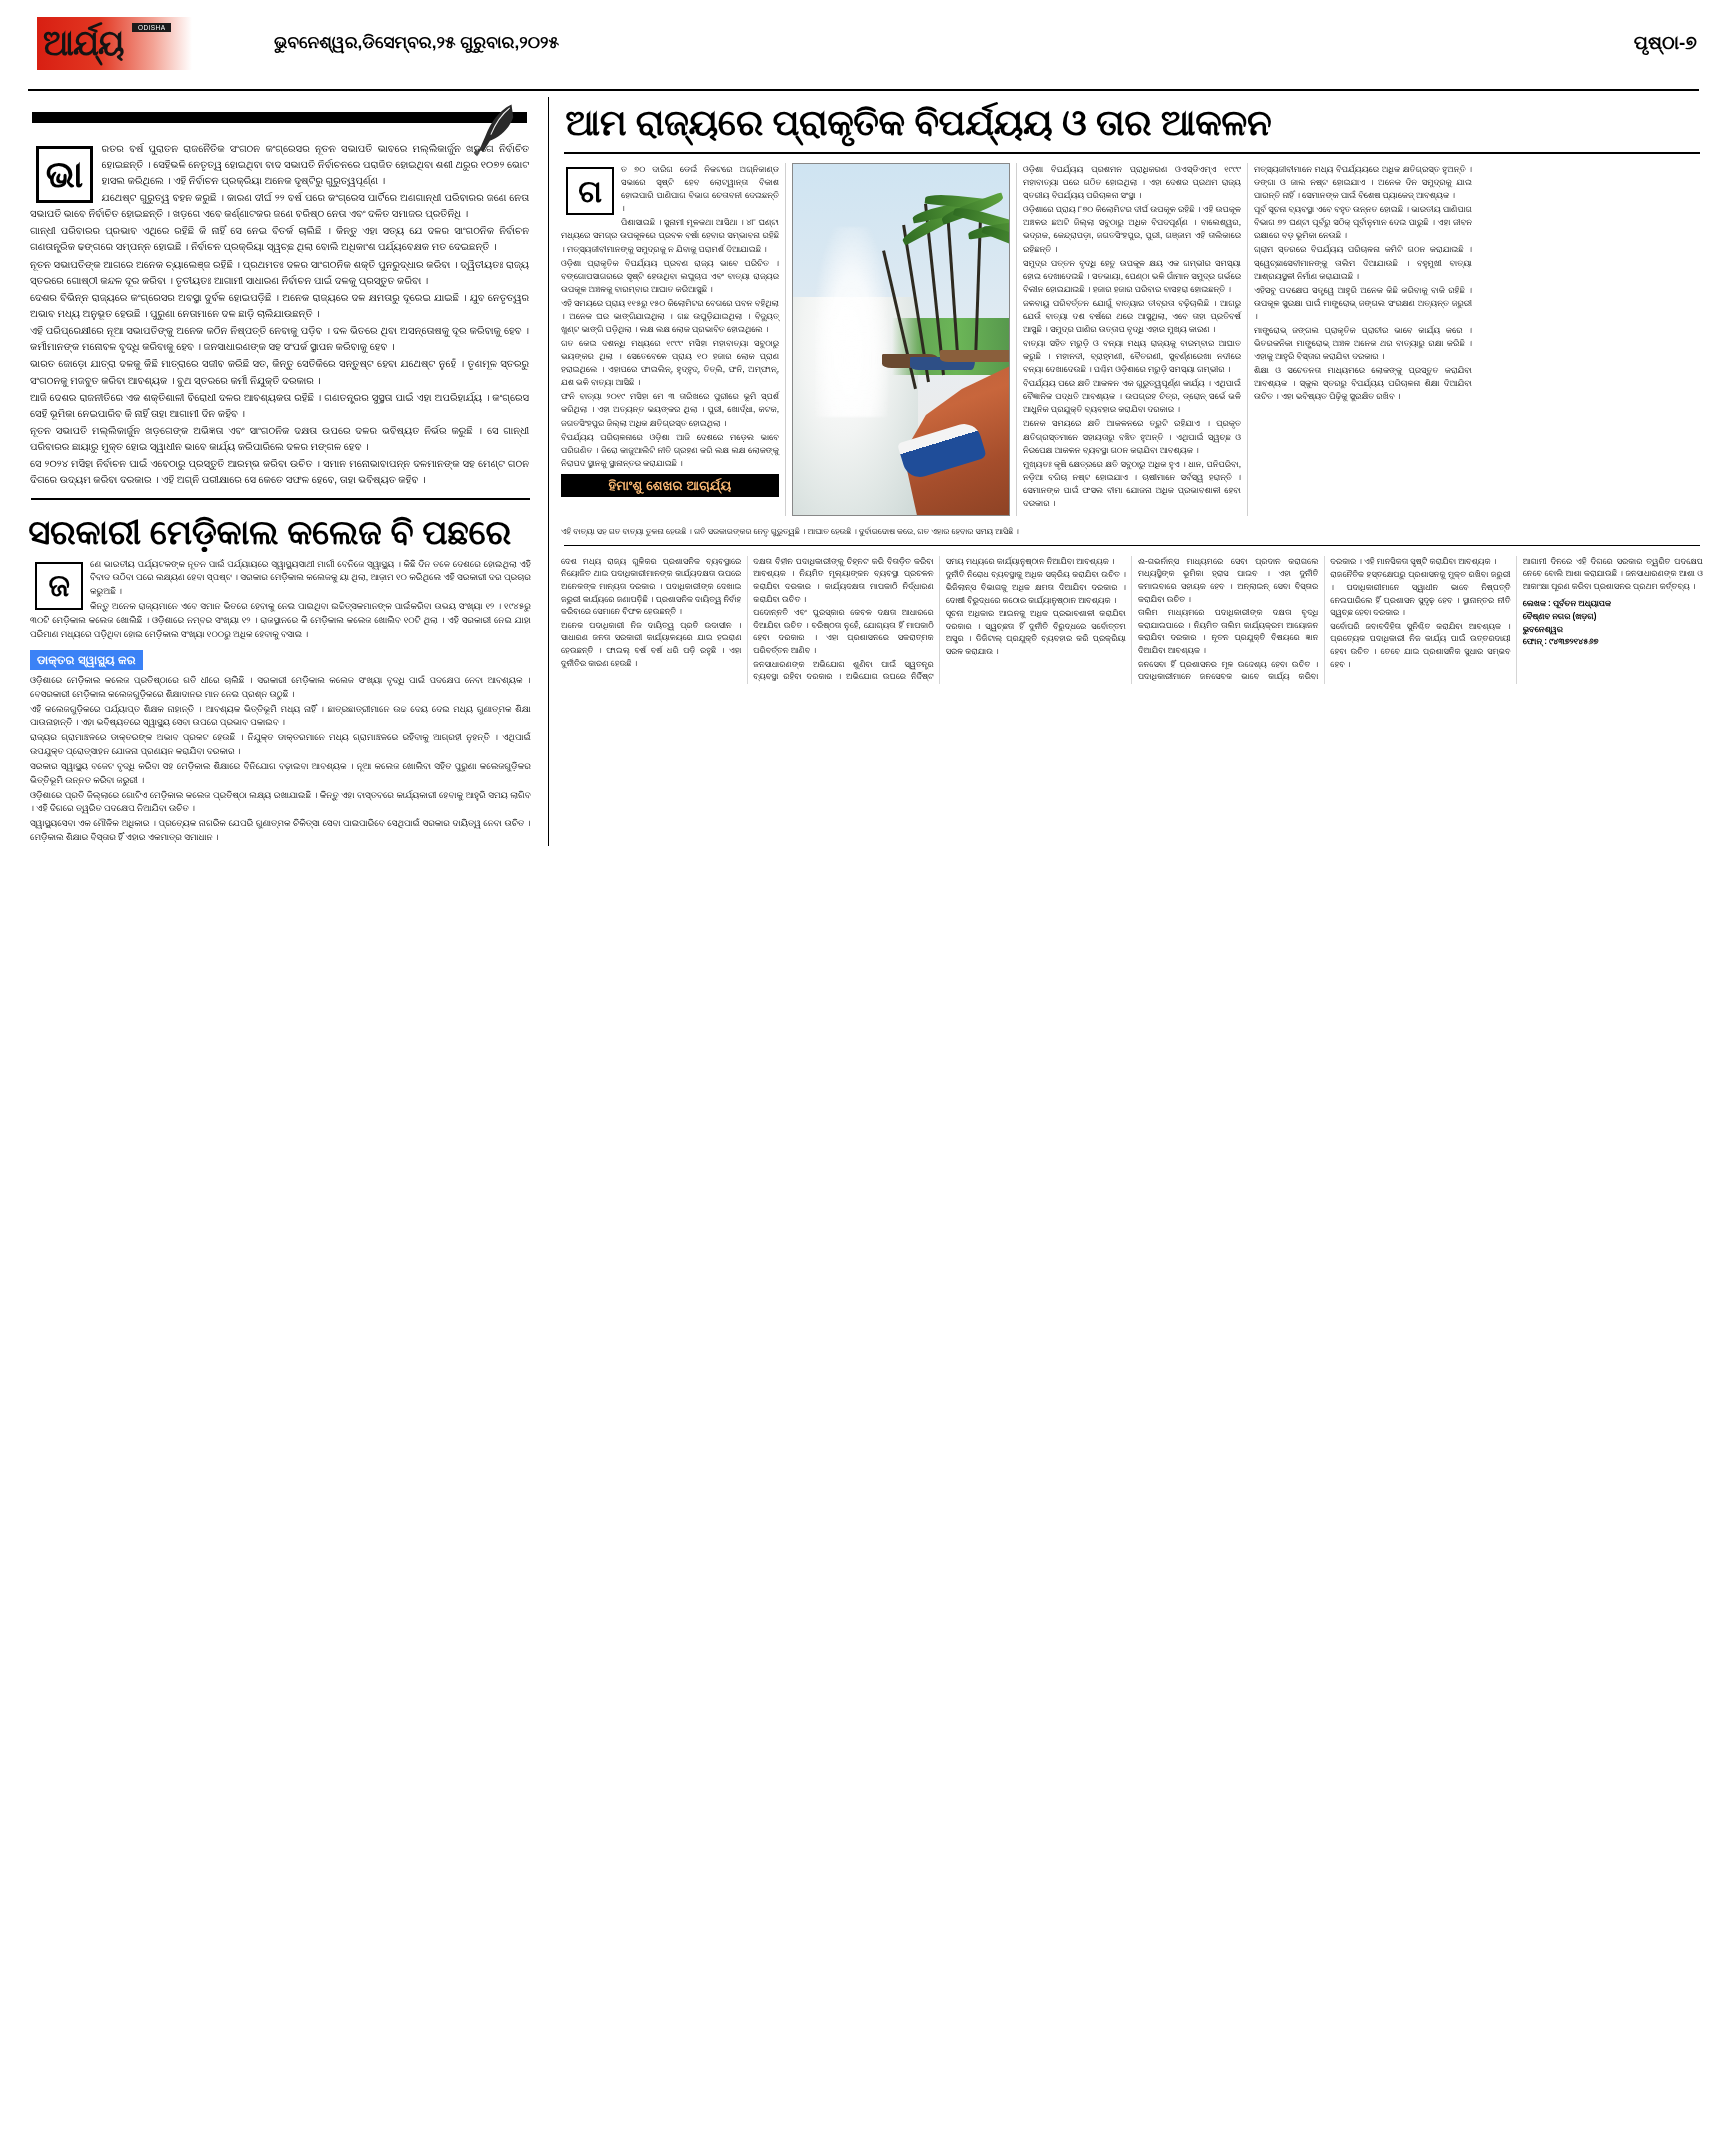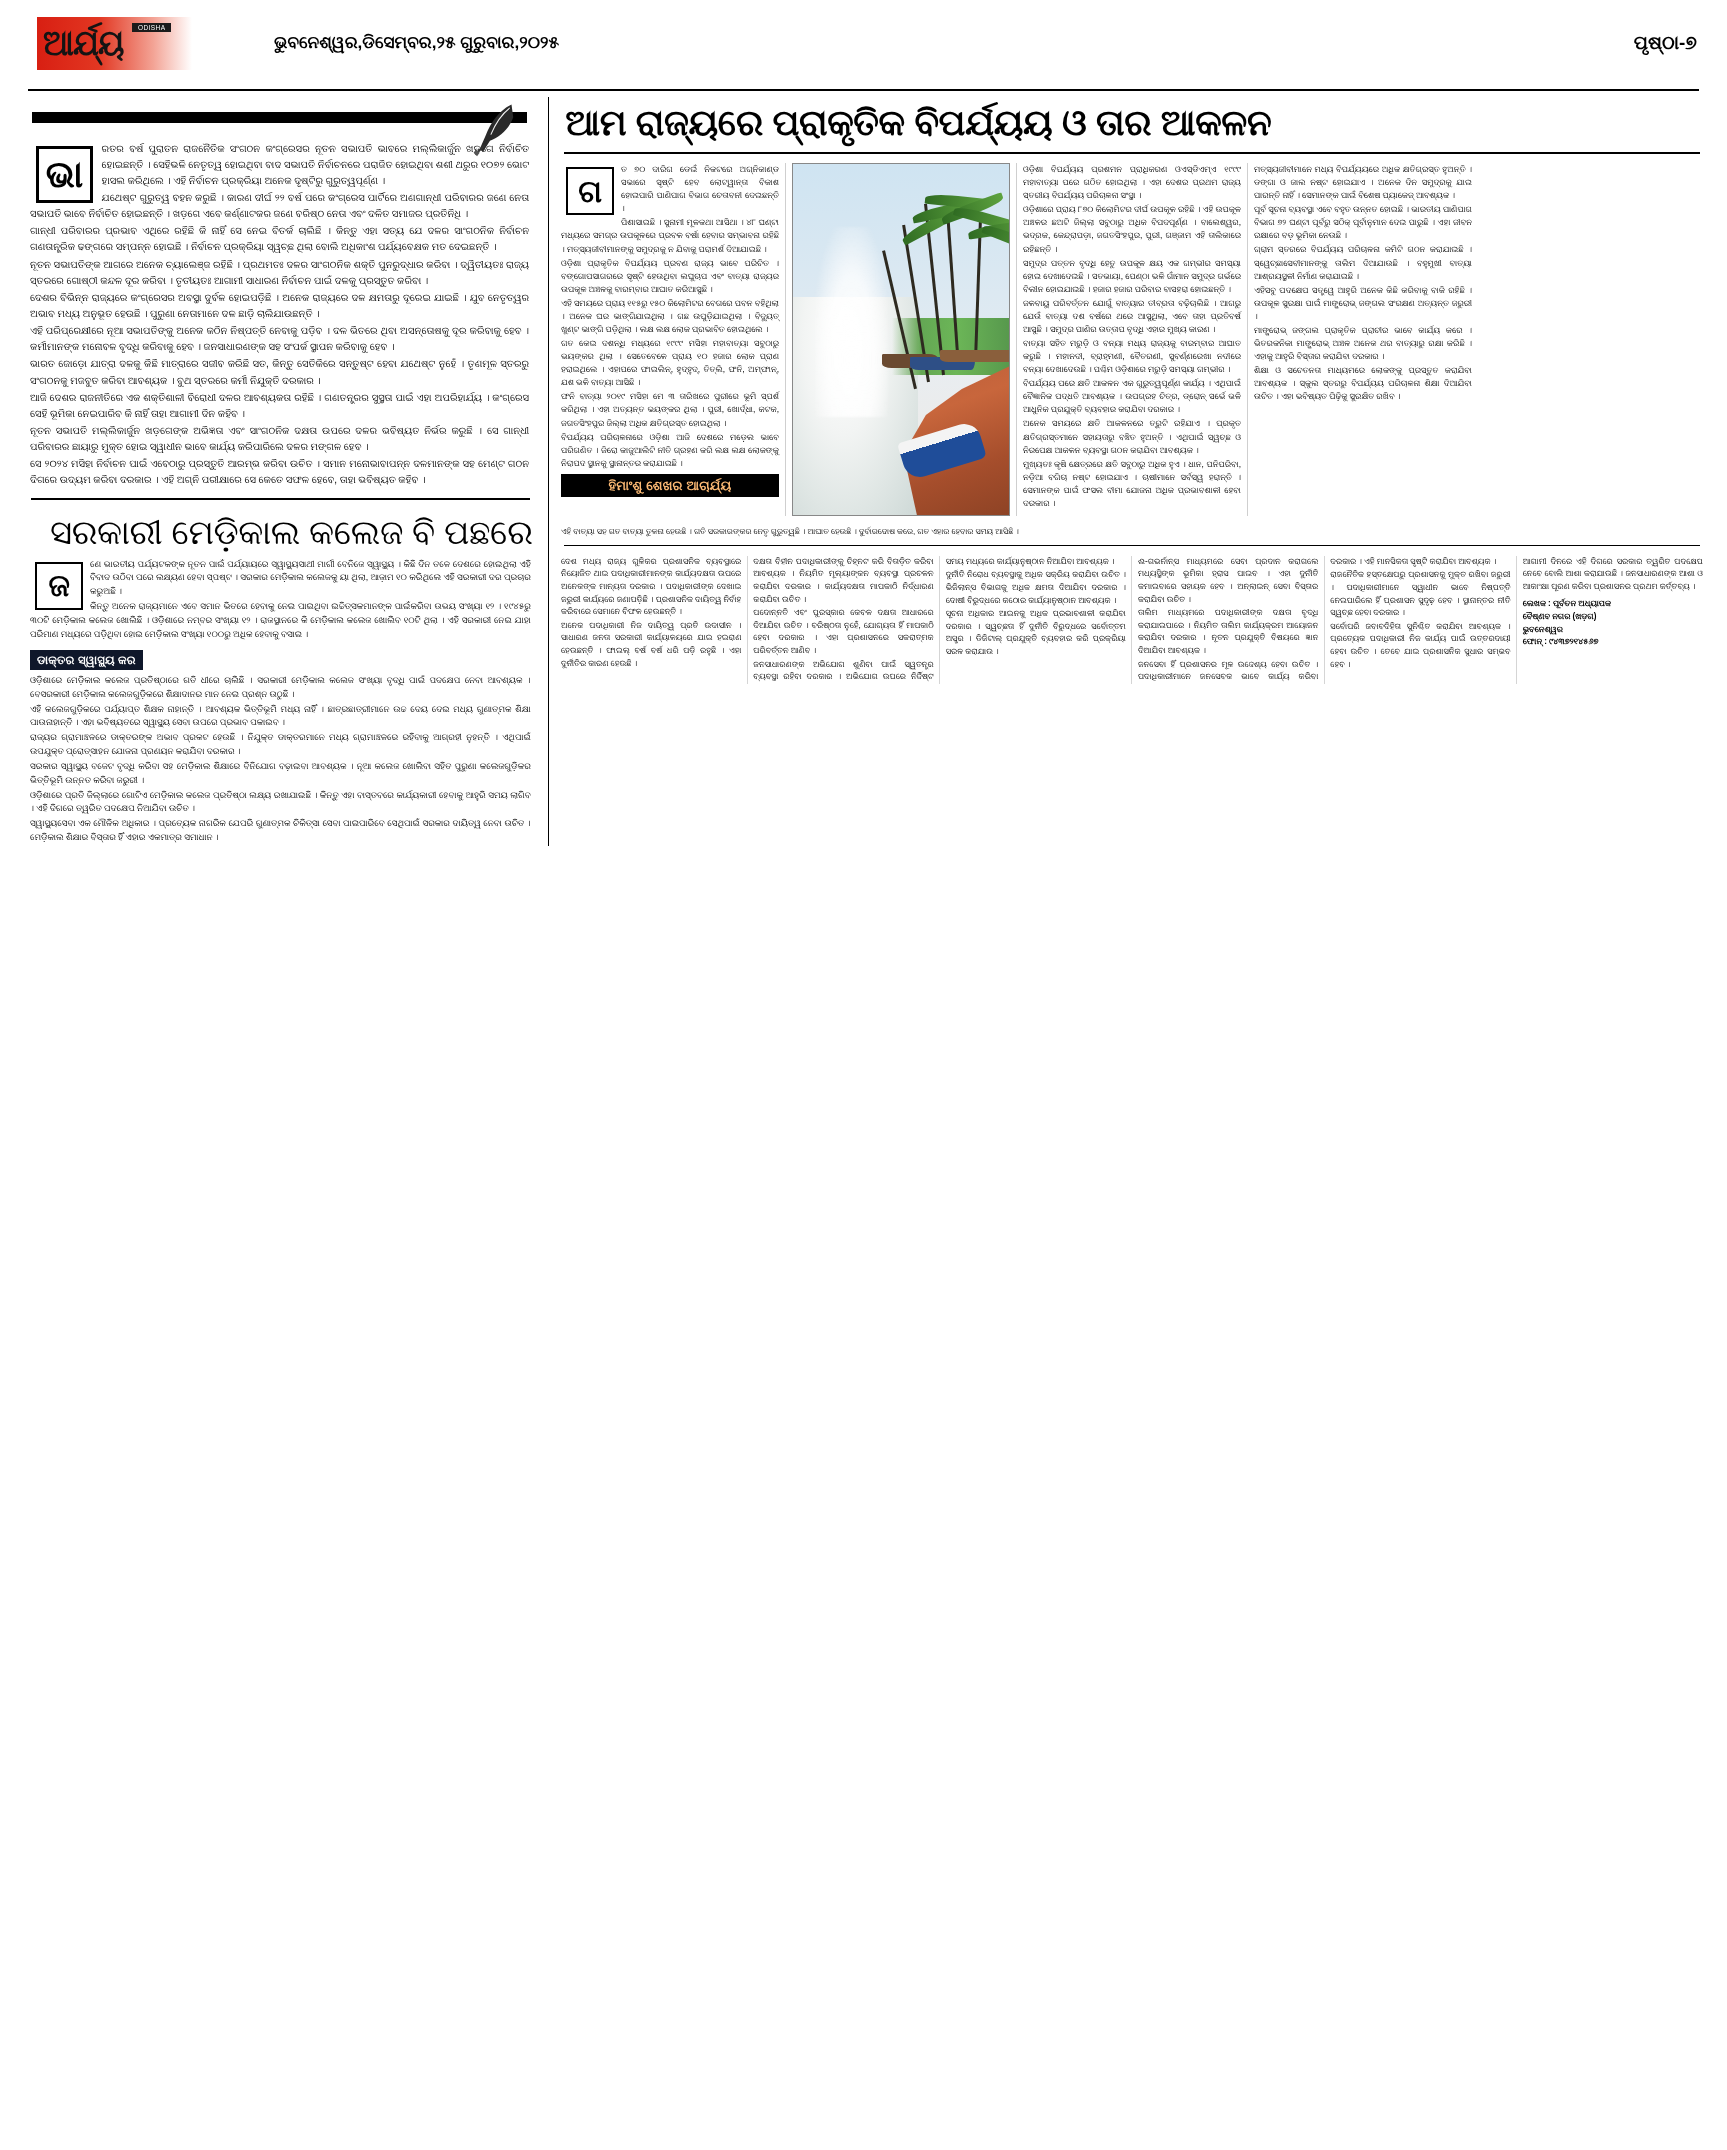--- a/index.html
+++ b/index.html
@@ -73,26 +73,26 @@
   }
   .body-text p { margin:0 0 0.9px 0; text-indent:0; }
 
   .ed-body { padding:6px 7.7px 0 6px; }
   .ed-body .body-text { font-size:10px; line-height:1.62; }
 
   .sep-rule { height:1.7px; background:#000; margin:9.5px 6.9px; }
 
   
   .mc-title {
-    font-size:34px; font-weight:normal; line-height:1.12; text-align:right;
+    font-size:34px; font-weight:bold; line-height:1.12; text-align:left;
     letter-spacing:-0.4px; padding:4.3px 4.3px 1.7px 4.3px;
   }
   .mc-body { padding:4.3px 6px 0 6px; }
   .black-strip {
-    background:#0f172a; color:#fff; font-size:11.6px; font-weight:bold;
+    background:#3b82f6; color:#fff; font-size:11.6px; font-weight:bold;
     padding:3px 6.9px; display:inline-block; margin:6.9px 0 4.3px 0;
     letter-spacing:0.2px;
   }
 
   
   .main-head {
     font-size:36px; font-weight:bold; line-height:1.1; letter-spacing:-0.4px;
     padding:6px 0 2.6px 4.3px; white-space:nowrap;
   }
   .head-rule { height:1.7px; background:#000; margin:6.9px 3.4px 9.5px 3.4px; }

